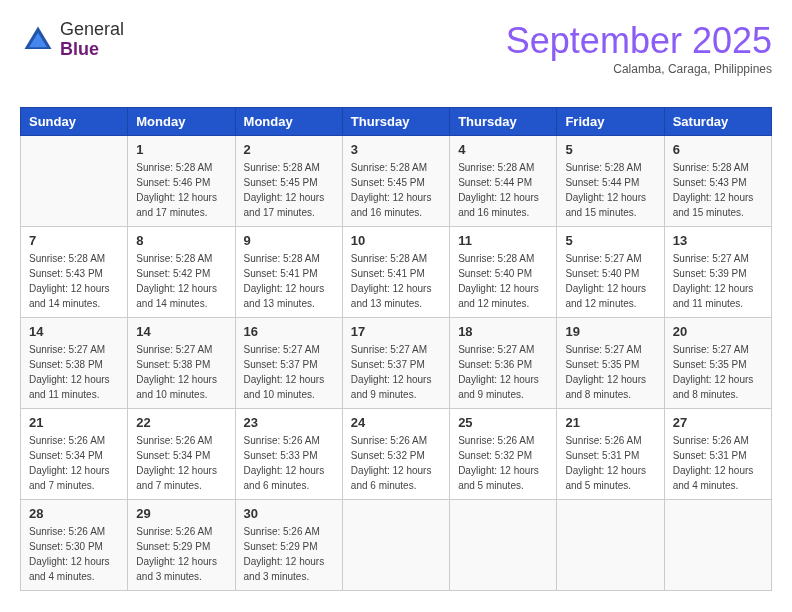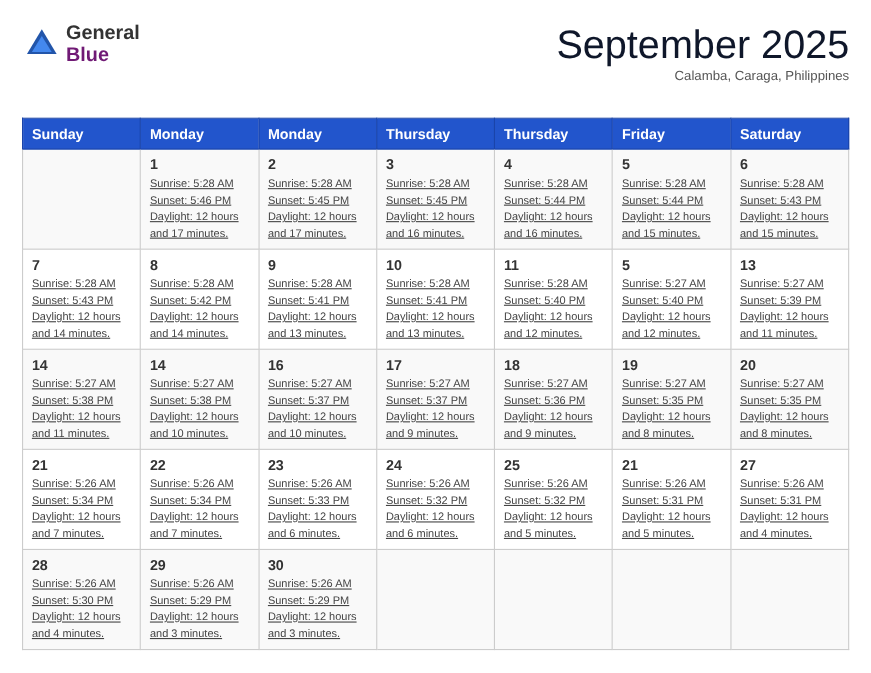--- a/index.html
+++ b/index.html
@@ -21,39 +21,39 @@
       align-items: center;
       gap: 4px;
     }
     .logo-text {
       display: flex;
       flex-direction: column;
       line-height: 1.1;
     }
     .logo-general {
       font-size: 18px;
-      font-weight: bold;
+      font-weight: normal;
       color: #333;
     }
     .logo-blue {
       font-size: 18px;
       font-weight: bold;
       color: #701a75;
     }
     .logo-icon {
       width: 36px;
       height: 36px;
     }
     .title-area {
       text-align: right;
     }
     .month-title {
       font-size: 36px;
       font-weight: normal;
-      color: #0f172a;
+      color: #8b5cf6;
     }
     .location-title {
       font-size: 12px;
       color: #555;
     }
     table {
       width: 100%;
       border-collapse: collapse;
       border: 1px solid #ccc;
       margin-top: 31px;
@@ -85,21 +85,20 @@
     .day-number {
       font-size: 13px;
       font-weight: bold;
       color: #333;
       margin-bottom: 3px;
     }
     .day-info {
       font-size: 10px;
       color: #444;
       line-height: 1.5;
-      text-decoration: underline;
     }
     .empty-cell {
       background-color: #fff;
     }
   </style>
 </head>
 <body>
 
 <div class="header-area">
   <div class="logo">

